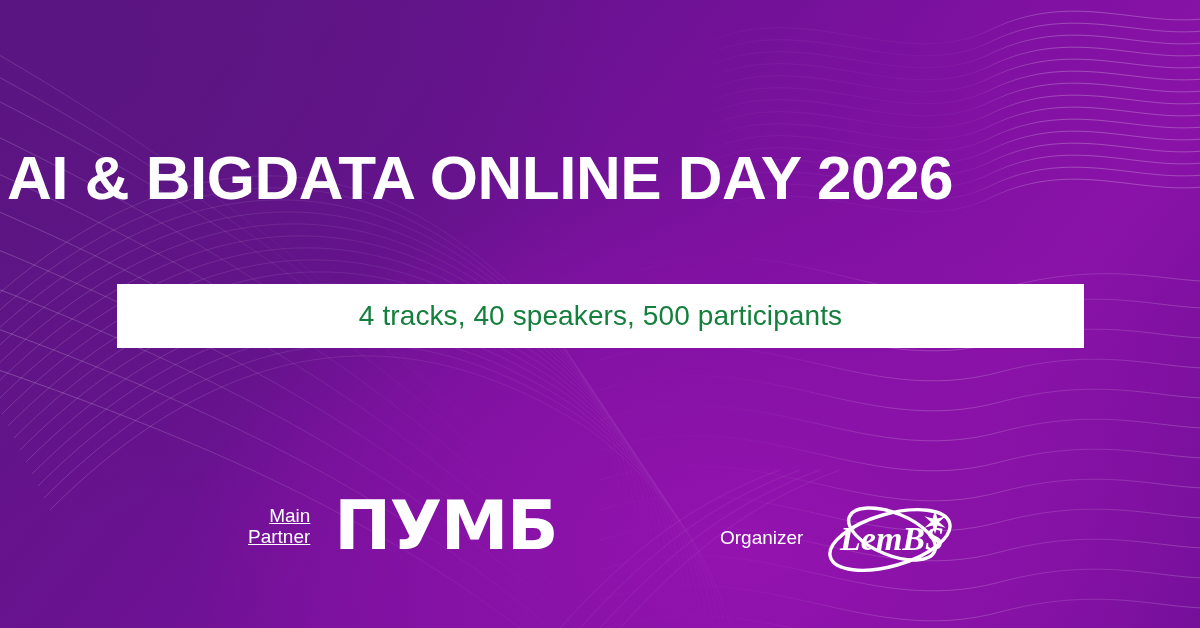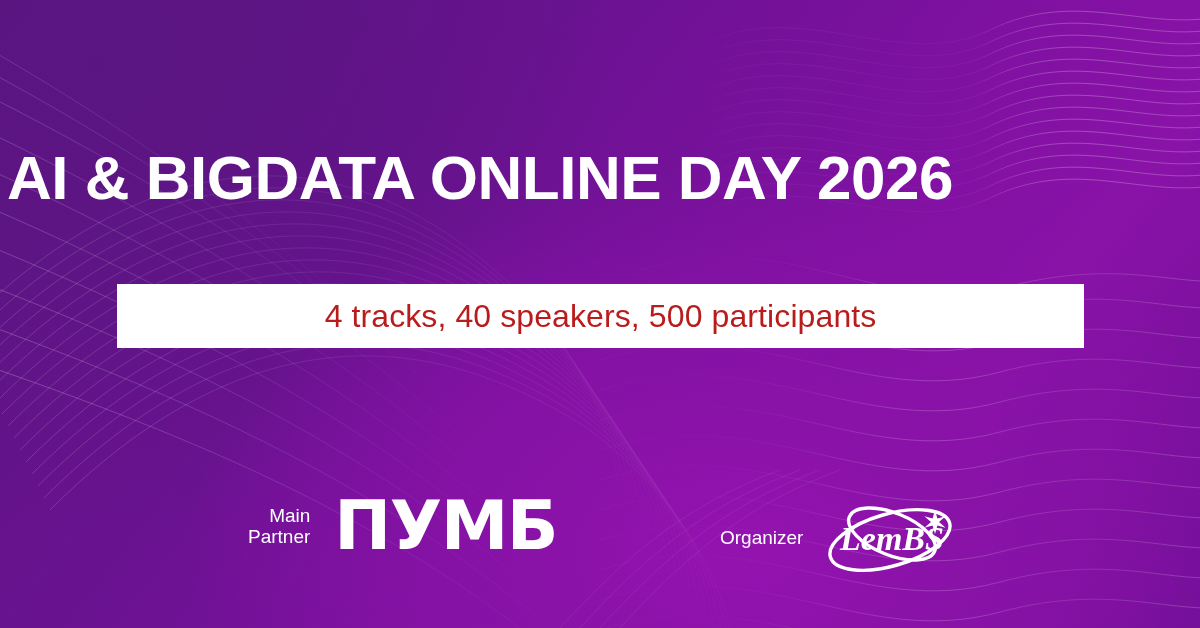--- a/index.html
+++ b/index.html
@@ -67,22 +67,22 @@
     left: 117px;
     top: 284px;
     width: 967px;
     height: 64px;
     background: #ffffff;
     display: flex;
     align-items: center;
     justify-content: center;
   }
   .tagline-text {
-    color: #b91c1c;
-    font-size: 32px;
+    color: #15803d;
+    font-size: 28px;
     font-weight: normal;
     letter-spacing: 0.1px;
     white-space: nowrap;
   }
 
   .subtitle {
     position: absolute;
     top: 373px;
     left: 0;
     width: 1200px;
@@ -111,21 +111,21 @@
   #main-partner-block { left: 248px; top: 14px; }
   #organizer-block    { left: 720px; top: 10px; }
 
   .sponsor-label {
     color: #ffffff;
     font-size: 19px;
     line-height: 1.12;
     font-weight: normal;
     white-space: pre-line;
   }
-  #main-partner-label { text-align: right; }
+  #main-partner-label { text-align: right; text-decoration: underline; }
   #organizer-label    { text-align: left; }
 
   .pumb-logo {
     margin-left: 24px;
     color: #ffffff;
     font-size: 68px;
     font-weight: bold;
     letter-spacing: -1.5px;
     line-height: 1;
     font-family: "DejaVu Sans", sans-serif;

